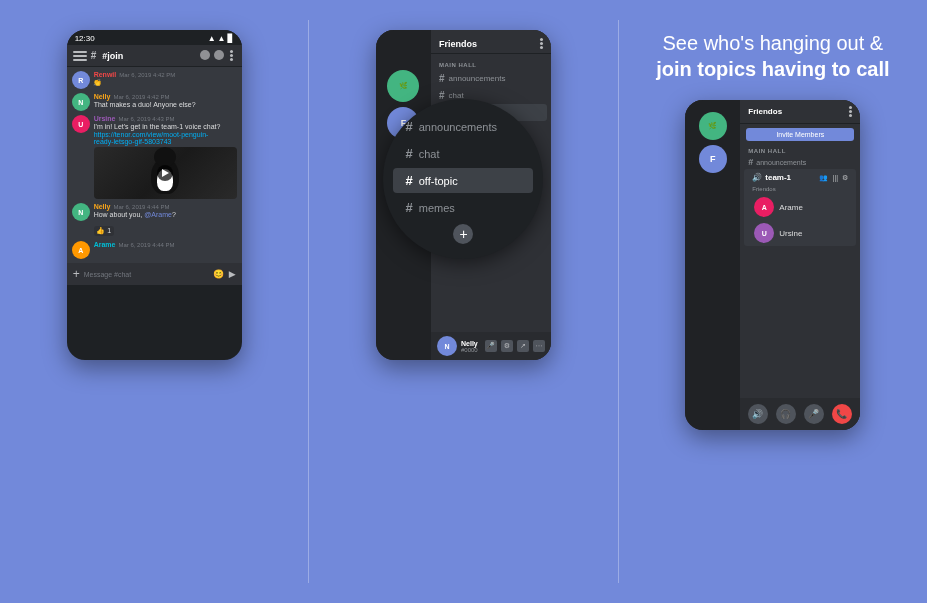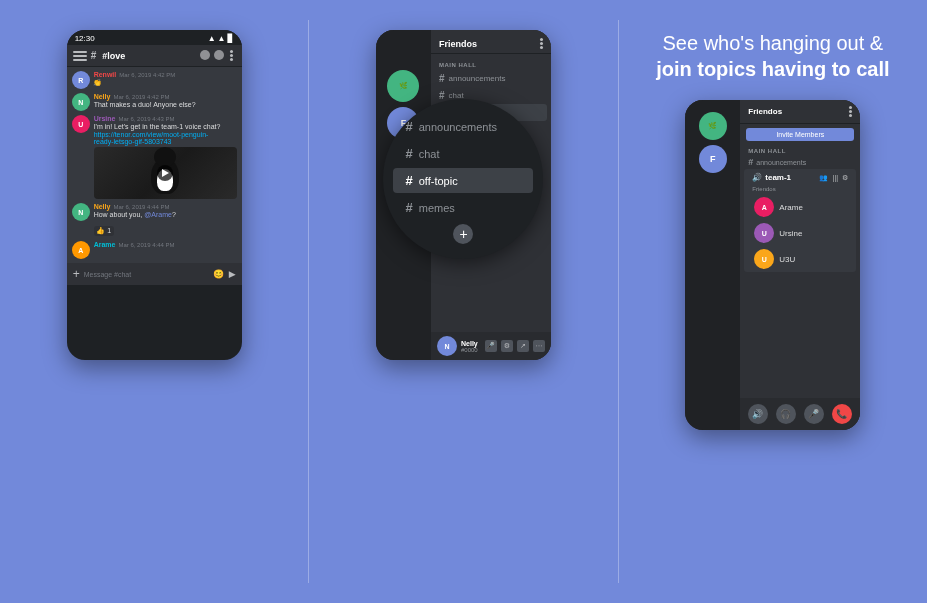--- a/index.html
+++ b/index.html
@@ -675,21 +675,21 @@
         </div>
       </div>
 
       <div class="phone1-header">
         <div class="phone1-header-icon">
           <div class="hamburger-line"></div>
           <div class="hamburger-line"></div>
           <div class="hamburger-line"></div>
         </div>
         <span style="color:#b9bbbe;font-size:10px;font-weight:700;margin-right:2px">#</span>
-        <span class="channel-name">#love</span>
+        <span class="channel-name">#join</span>
         <div class="header-icons">
           <div class="header-icon"></div>
           <div class="header-icon"></div>
           <div style="display:flex;flex-direction:column;gap:1px;align-items:center;justify-content:center;width:8px">
             <div class="dot"></div>
             <div class="dot"></div>
             <div class="dot"></div>
           </div>
         </div>
       </div>
@@ -933,24 +933,20 @@
           <div style="font-size:6px;color:#8e9297;padding:0 8px 2px">Friendos</div>
 
           <div class="voice-member">
             <div class="voice-member-avatar" style="background:#e91e63">A</div>
             <span class="voice-member-name">Arame</span>
           </div>
           <div class="voice-member">
             <div class="voice-member-avatar" style="background:#9b59b6">U</div>
             <span class="voice-member-name">Ursine</span>
           </div>
-          <div class="voice-member">
-            <div class="voice-member-avatar" style="background:#faa61a">U</div>
-            <span class="voice-member-name">U3U</span>
-          </div>
         </div>
       </div>
 
       <div class="phone3-footer">
         <div class="phone3-ctrl">🔊</div>
         <div class="phone3-ctrl">🎧</div>
         <div class="phone3-ctrl">🎤</div>
         <div class="phone3-ctrl red">📞</div>
       </div>
     </div>

